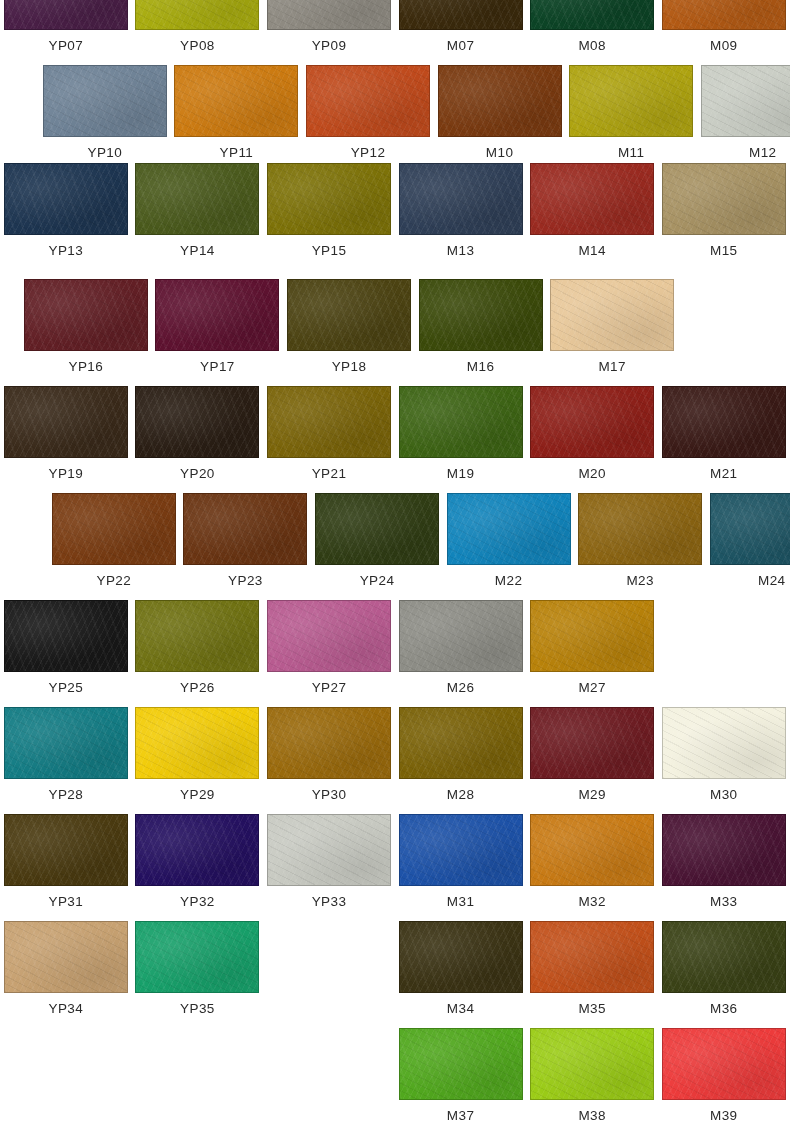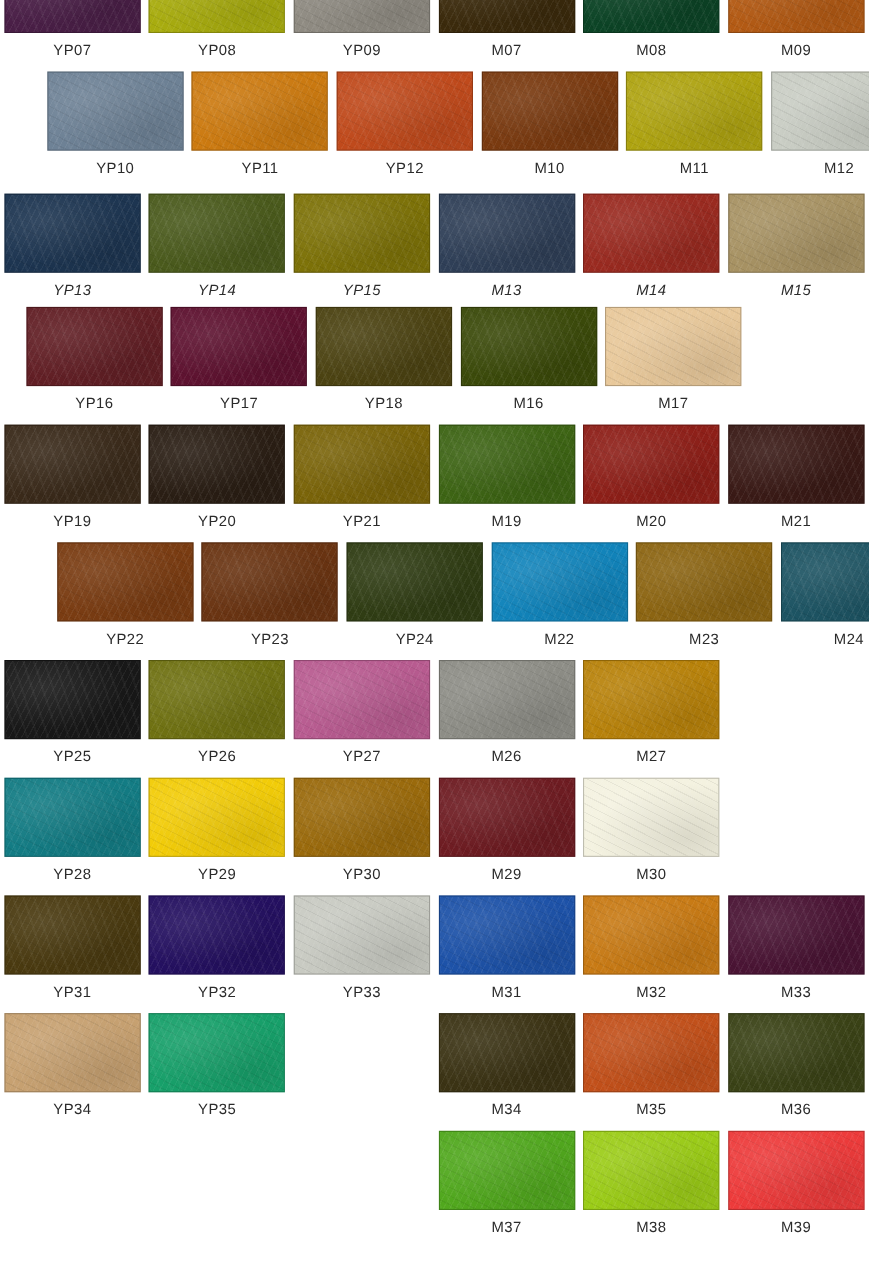--- a/index.html
+++ b/index.html
@@ -132,21 +132,21 @@
       </div>
       <div class="swatch-cell">
         <div class="swatch-chip" style="background: rgb(174, 163, 16);"></div>
         <div class="swatch-label">M11</div>
       </div>
       <div class="swatch-cell">
         <div class="swatch-chip" style="background: rgb(201, 205, 196);"></div>
         <div class="swatch-label">M12</div>
       </div>
     </div>
-    <div class="swatch-row" style="top: 176px; font-style: italic;">
+    <div class="swatch-row" style="top: 163px;">
       <div class="swatch-cell">
         <div class="swatch-chip" style="background: rgb(29, 53, 81);"></div>
         <div class="swatch-label">YP13</div>
       </div>
       <div class="swatch-cell">
         <div class="swatch-chip" style="background: rgb(74, 90, 28);"></div>
         <div class="swatch-label">YP14</div>
       </div>
       <div class="swatch-cell">
         <div class="swatch-chip" style="background: rgb(125, 114, 8);"></div>
@@ -266,20 +266,24 @@
         <div class="swatch-chip" style="background: rgb(19, 124, 132);"></div>
         <div class="swatch-label">YP28</div>
       </div>
       <div class="swatch-cell">
         <div class="swatch-chip" style="background: rgb(242, 204, 8);"></div>
         <div class="swatch-label">YP29</div>
       </div>
       <div class="swatch-cell">
         <div class="swatch-chip" style="background: rgb(154, 106, 12);"></div>
         <div class="swatch-label">YP30</div>
+      </div>
+      <div class="swatch-cell">
+        <div class="swatch-chip" style="background: rgb(122, 98, 8);"></div>
+        <div class="swatch-label">M28</div>
       </div>
       <div class="swatch-cell">
         <div class="swatch-chip" style="background: rgb(110, 28, 34);"></div>
         <div class="swatch-label">M29</div>
       </div>
       <div class="swatch-cell">
         <div class="swatch-chip" style="background: rgb(244, 242, 224);"></div>
         <div class="swatch-label">M30</div>
       </div>
     </div>

